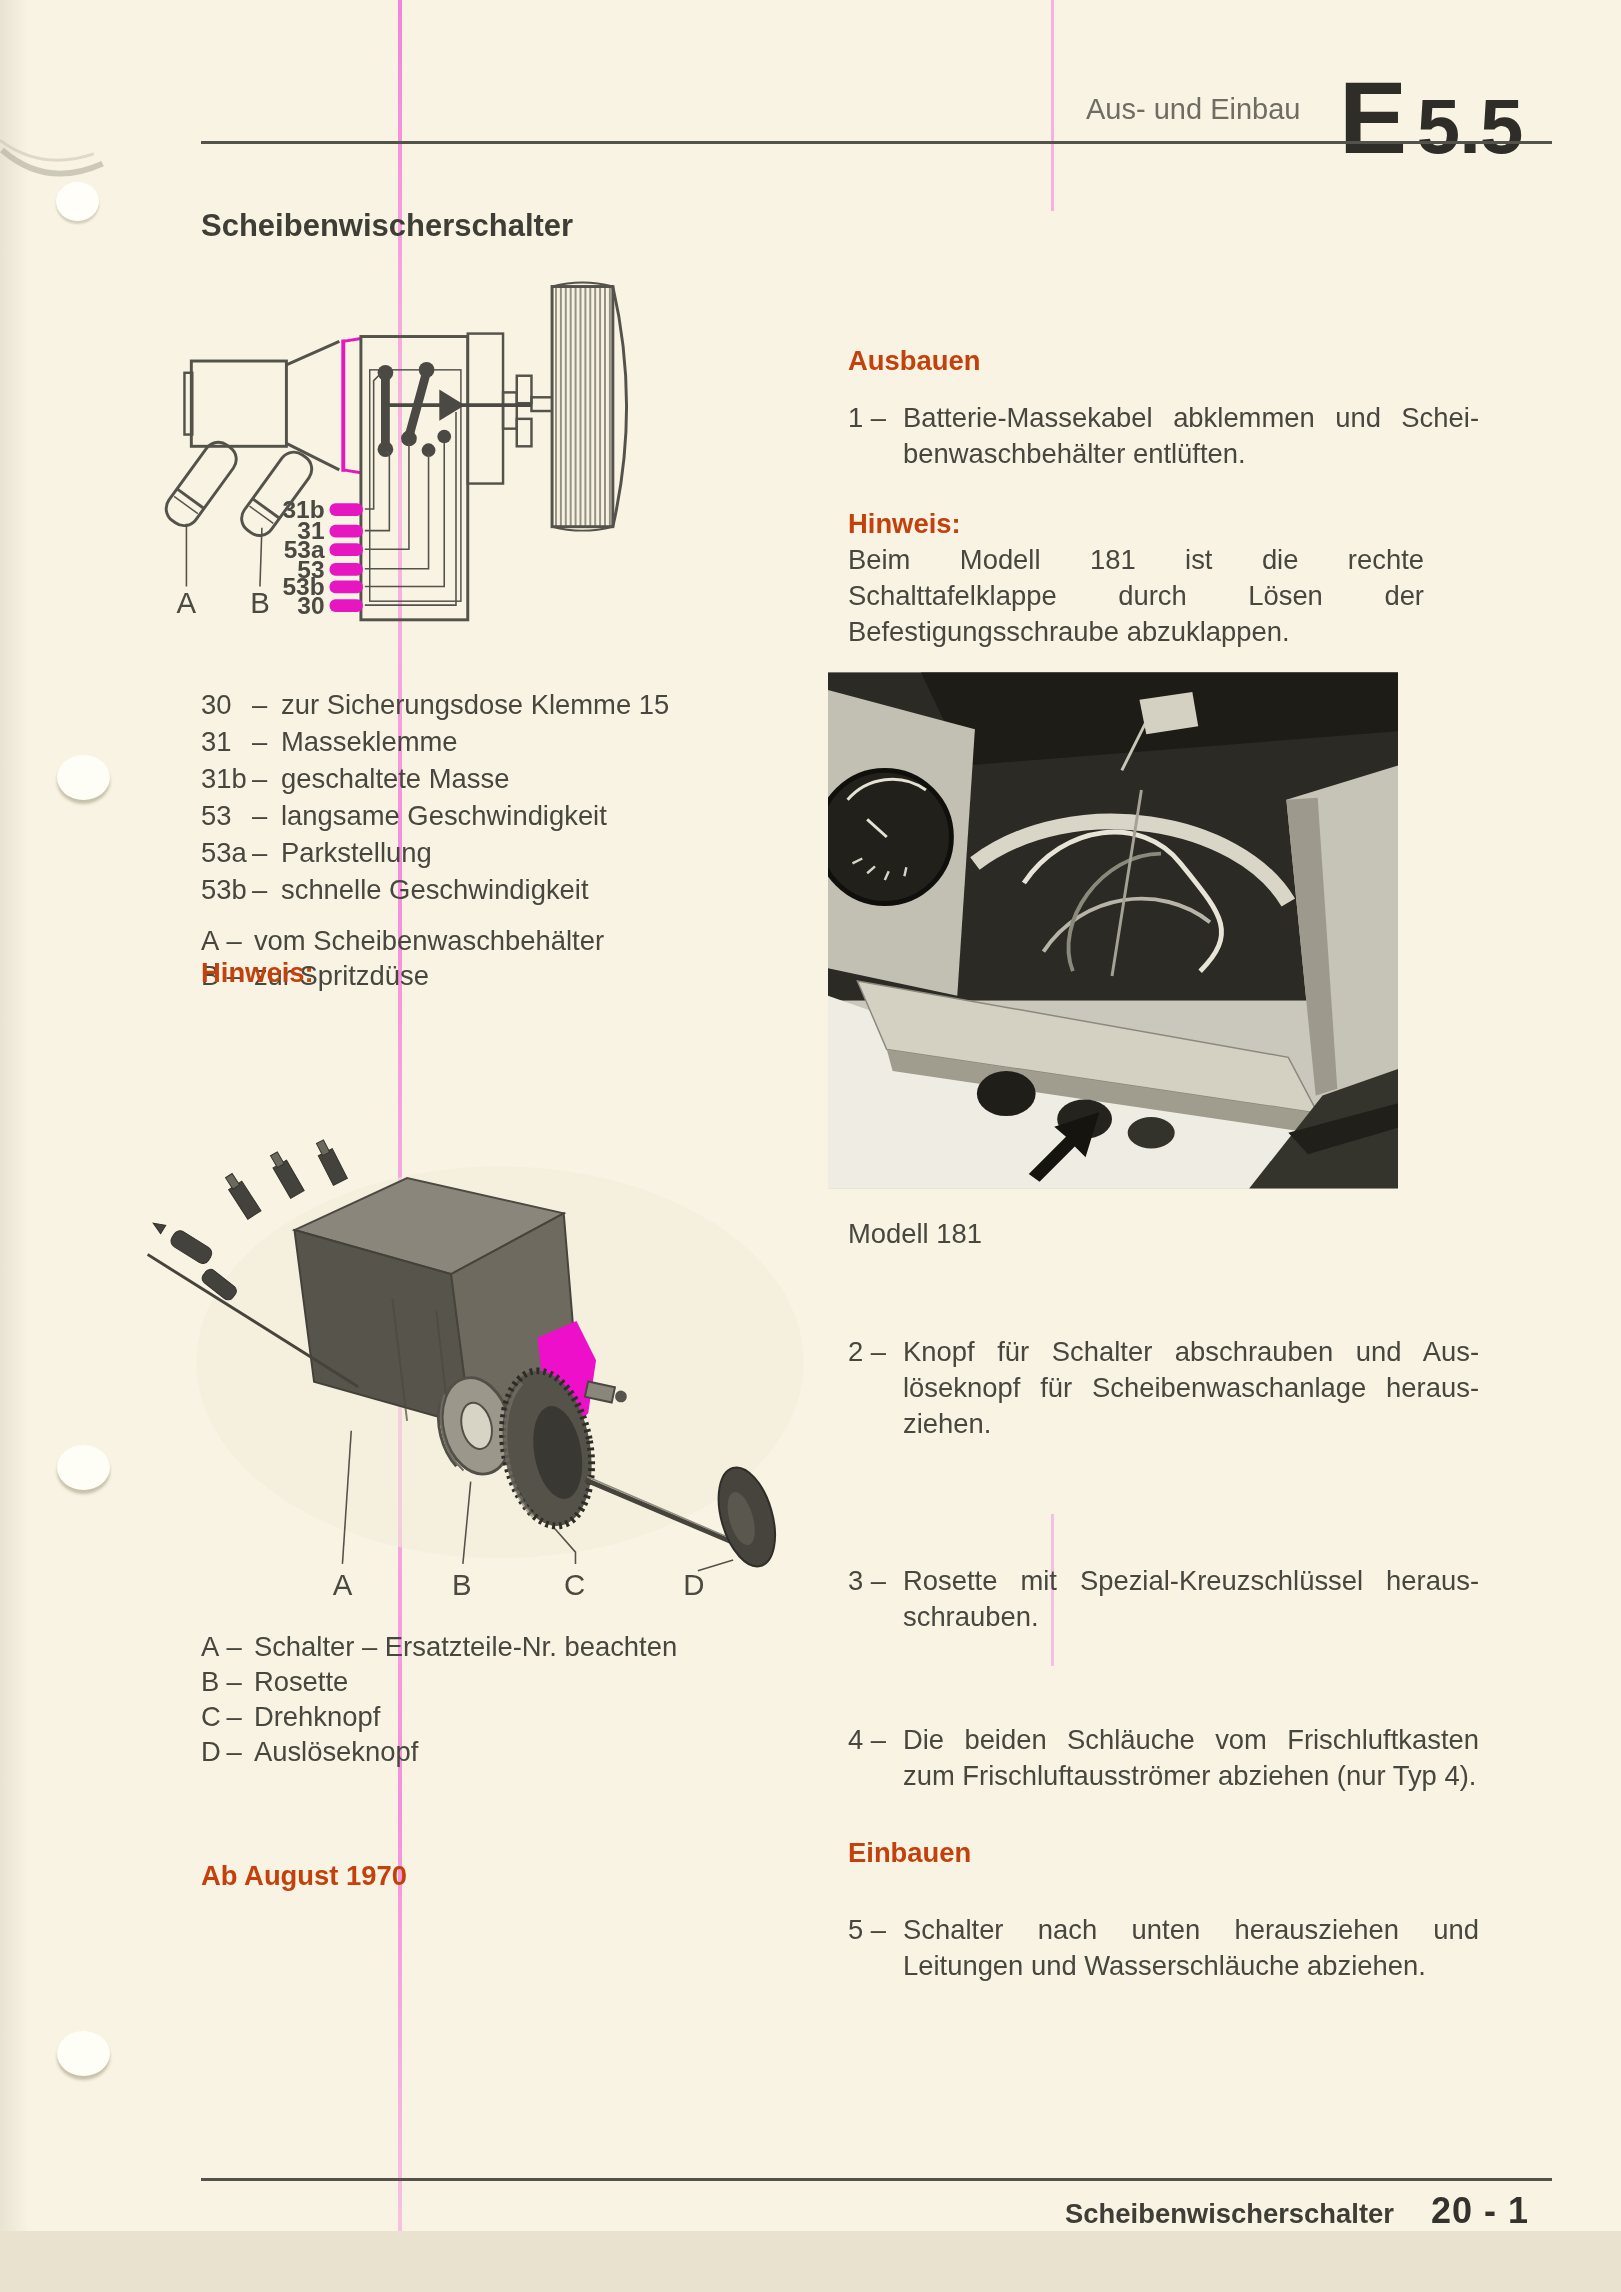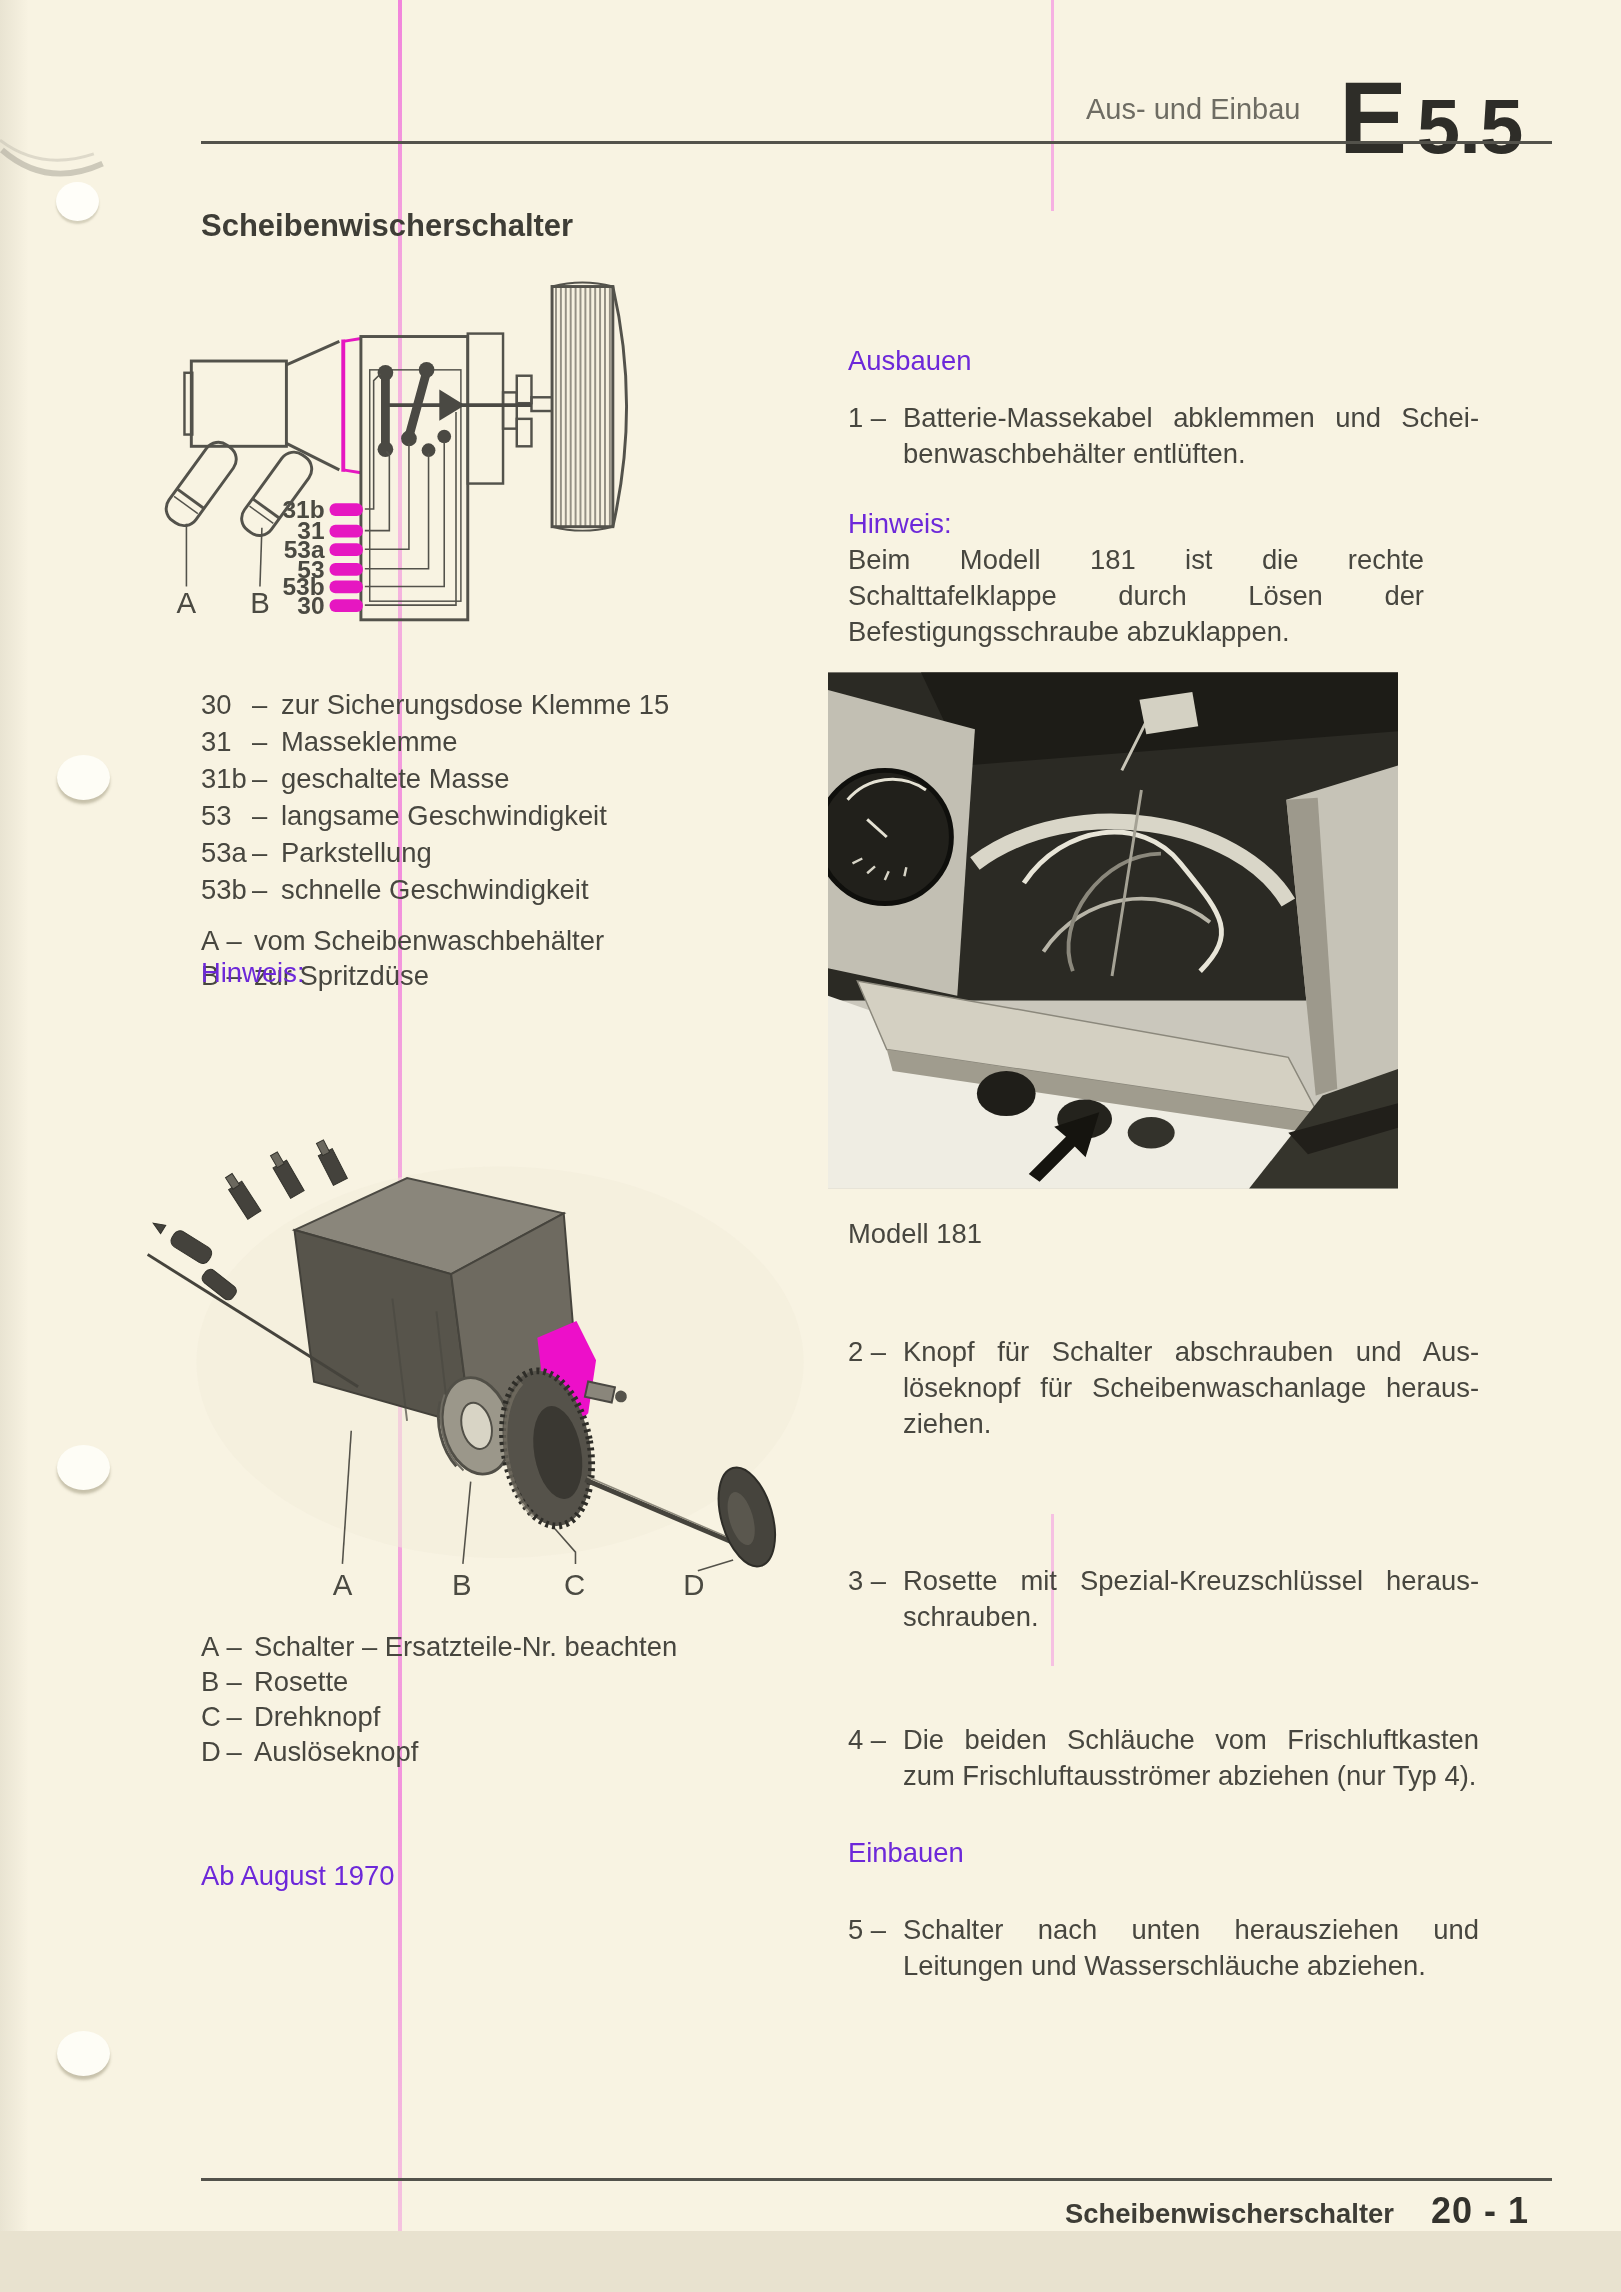--- a/index.html
+++ b/index.html
@@ -19,21 +19,21 @@
   .curl{left:0;top:103px;}
   
   .h-label{left:1086px;top:93px;font-size:29px;color:#6e6c63;}
   .h-code{left:1339px;top:39px;display:flex;align-items:baseline;gap:11.8px;color:#2e2d28;}
   .h-code .big{font-size:102px;font-weight:700;line-height:98px;letter-spacing:-2px;}
   .h-code .small{font-size:78px;font-weight:700;letter-spacing:-1px;margin-top:42px;}
   .rule{height:2.9px;background:#53524b;}
   .page-title{left:201px;top:208px;font-size:31px;font-weight:700;color:#3e3d36;}
   
   .b{font-size:27.4px;line-height:36px;}
-  .bold{font-weight:400;color:#6d28d9;}
+  .bold{font-weight:700;color:#c2410c;}
   .just{text-align:justify;hyphens:manual;}
   .col-l{width:576px;}
   .col-r{width:576px;}
   .step{position:relative;padding-left:55px;}
   .step .num{position:absolute;left:0;top:0;white-space:nowrap;}
   
   .leg-row{display:flex;font-size:27.4px;line-height:37px;}
   .leg-row .k{width:51px;}
   .leg-row .d{width:29px;}
   .leg2-row{display:flex;font-size:27.4px;line-height:35px;}

